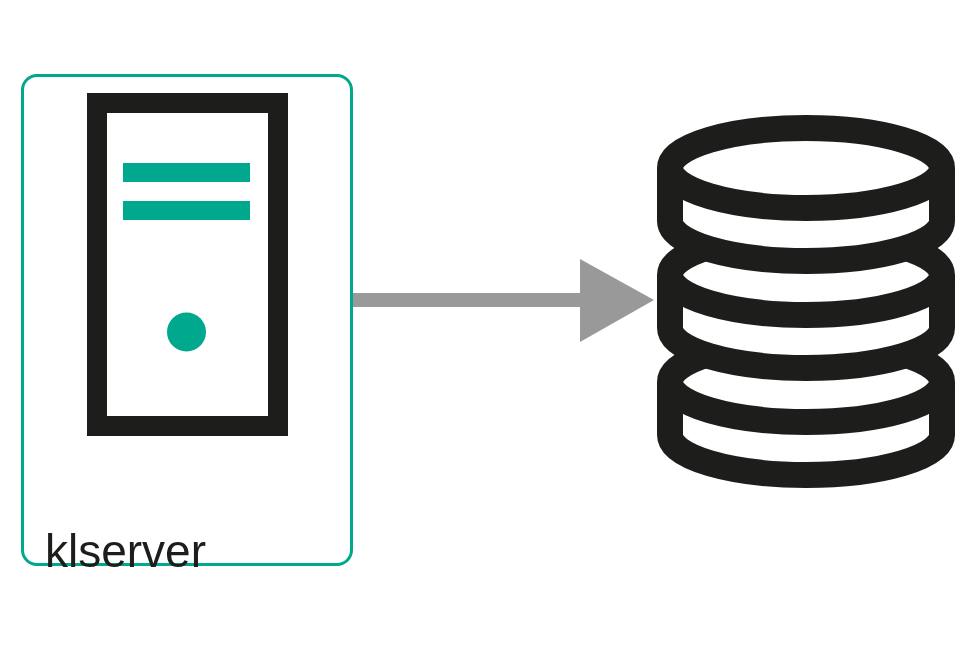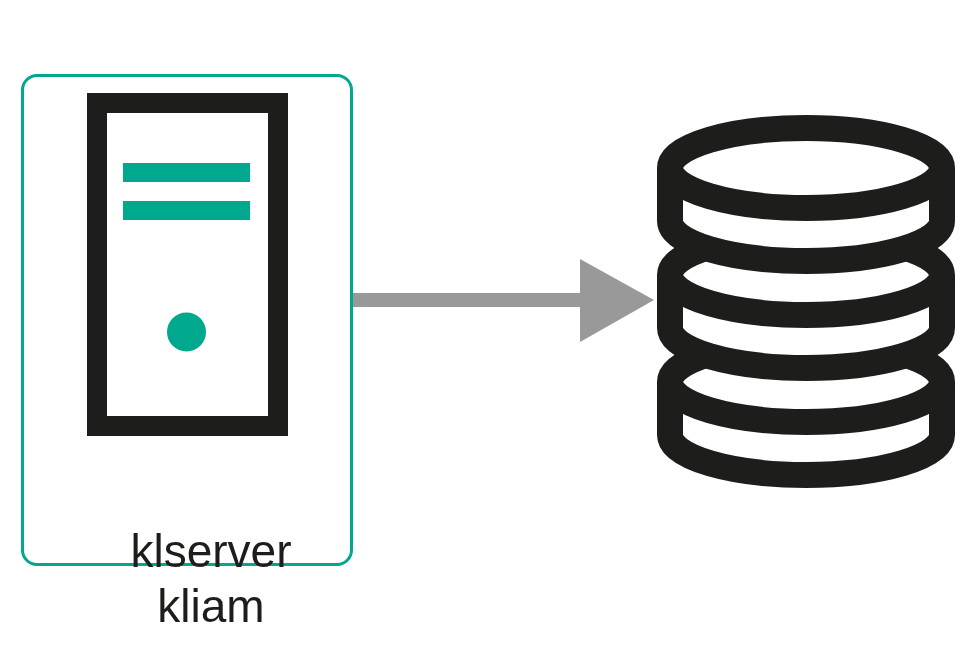--- a/index.html
+++ b/index.html
@@ -29,21 +29,21 @@
   .server-icon {
     position: absolute;
     left: 87px;
     top: 93px;
   }
   .server-label {
     position: absolute;
     left: 21px;
     top: 447px;
     width: 332px;
-    text-align: center;
+    text-align: left;
     font-size: 46px;
     line-height: 55px;
     color: var(--ink, #1d1d1b);
     letter-spacing: 0;
   }
   .arrow-svg {
     position: absolute;
     left: 353px;
     top: 255px;
   }
@@ -67,21 +67,20 @@
   }
 </style>
 </head>
 <body>
 
 <div class="canvas">
 
   <div class="server-node">
     <div class="server-label">
       <div>klserver</div>
-      <div>kliam</div>
     </div>
   </div>
 
   <svg class="server-icon" width="201" height="343" viewBox="0 0 201 343">
     <rect x="10" y="10" width="181" height="323" fill="#ffffff" class="ink-stroke" stroke-width="20"></rect>
     <rect class="accent-fill" x="36" y="70" width="127" height="19"></rect>
     <rect class="accent-fill" x="36" y="108" width="127" height="19"></rect>
     <circle class="accent-fill" cx="99.5" cy="239" r="19.5"></circle>
   </svg>
 

